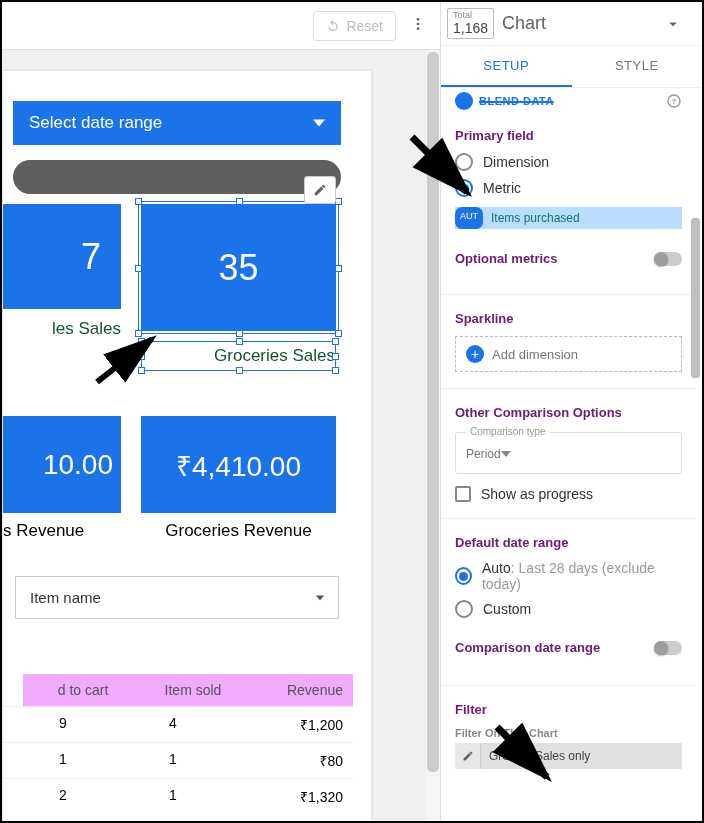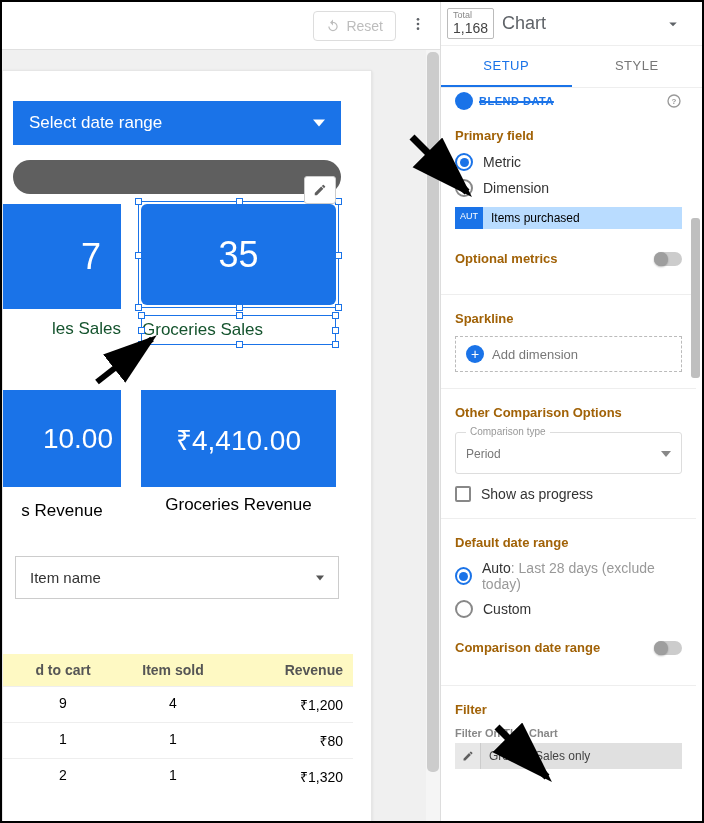--- a/index.html
+++ b/index.html
@@ -12,33 +12,33 @@
 .reset-btn svg { width: 14px; height: 14px; }
 .more-icon { padding: 4px; }
 .report-area { flex: 1; background: #f0f0f0; padding: 20px 0 20px 0; position: relative; overflow: hidden; }
 .paper { background: #fff; width: 370px; height: 760px; padding: 20px 20px 20px 0; border: 1px solid #e6e6e6; box-shadow: 0 1px 3px rgba(0,0,0,.1); position: relative; margin-left: 0; }
 .date-sel { margin: 10px 10px 10px 10px; background: #1a73e8; color: #fff; padding: 12px 16px; font-size: 17px; display: flex; justify-content: space-between; align-items: center; cursor: pointer; }
 .grey-bar { margin: 15px 10px 10px 10px; height: 34px; background: #5f5f5f; border-radius: 17px; }
 .cards-row { display: flex; gap: 20px; margin: 0 0 0 0; }
 .card-col { display: flex; flex-direction: column; align-items: center; }
 .card-blue { background: #1a73e8; color: #fff; display: flex; align-items: center; justify-content: center; font-size: 36px; font-weight: 400; position: relative; }
 .card-a { width: 118px; height: 105px; justify-content: flex-end; padding-right: 20px; }
-.card-b { width: 195px; height: 101px; border-radius: 6px; }
+.card-b { width: 195px; height: 127px; }
 .card-label { font-size: 17px; margin: 10px 0 0 0; color: #14532d; }
 .label-a { width: 118px; text-align: right; }
-.label-b { width: 195px; text-align: left; border: 1px solid #1a73e8; padding: 4px 0; background: #fff; position: relative; }
+.label-b { width: 195px; text-align: right; border: 1px solid #1a73e8; padding: 4px 0; background: #fff; position: relative; }
 .rev-row { display: flex; gap: 20px; margin: 45px 0 0 0; }
 .rev-card { background: #1a73e8; color: #fff; font-size: 28px; display: flex; align-items: center; justify-content: center; height: 97px; }
 .rev-a { width: 118px; justify-content: flex-end; padding-right: 8px; }
 .rev-b { width: 195px; text-align: right; }
-.rev-lab-a { width: 118px; text-align: center; font-size: 17px; margin-top: 14px; }
+.rev-lab-a { width: 118px; text-align: left; font-size: 17px; margin-top: 8px; }
 .rev-lab-b { width: 195px; text-align: center; font-size: 17px; margin-top: 8px; }
 .item-dd { margin: 35px auto 0 auto; width: 324px; border: 1px solid #ccc; padding: 12px 14px; display: flex; justify-content: space-between; align-items: center; font-size: 15px; color: #333; background: #fff; }
 .tbl { margin: 55px 0 0 0; width: 350px; font-size: 14px; }
-.tbl-head { display: flex; background: #fef9c3; padding: 8px 10px; font-weight: 700; color: #555; }
+.tbl-head { display: flex; background: #f0abfc; padding: 8px 10px; font-weight: 400; color: #555; margin-left: 20px; }
 .tbl-row { display: flex; padding: 8px 10px; border-top: 1px solid #eee; }
 .c1 { flex: 0 0 100px; text-align: center; }
 .c2 { flex: 0 0 120px; text-align: center; }
 .c3 { flex: 1; text-align: right; }
 .sel-handles-box { position: absolute; border: 1px solid #1a73e8; pointer-events: none; }
 .handle { position: absolute; width: 7px; height: 7px; background: #fff; border: 1px solid #1a73e8; }
 .pencil-btn { position: absolute; top: -28px; right: 0; width: 32px; height: 28px; background: #fff; border: 1px solid #ccc; border-radius: 3px; display: flex; align-items: center; justify-content: center; }
 
 
 .side-inner { flex: 1; display: flex; flex-direction: column; position: relative; }
@@ -50,35 +50,35 @@
 .chart-thumb { border: 1px solid #bbb; border-radius: 2px; padding: 2px 5px; font-size: 9px; color: #888; line-height: 1.1; }
 .chart-thumb .n { font-size: 14px; color: #444; font-weight: 400; }
 .chart-title { flex: 1; font-size: 18px; color: #5f6368; }
 .chev-big { width: 18px; height: 18px; }
 .tabs { display: flex; border-bottom: 1px solid #eee; }
 .tab { flex: 1; text-align: center; padding: 12px 0; font-size: 13px; letter-spacing: .5px; color: #777; cursor: pointer; }
 .tab.active { color: #1a73e8; border-bottom: 2px solid #1a73e8; }
 .scr { flex: 1; overflow: hidden; padding: 0 20px 0 14px; position: relative; }
 .blend-frag { margin: 4px 0 18px 0; display: flex; align-items: center; color: #1a73e8; font-size: 11px; font-weight: 700; letter-spacing: .5px; gap: 6px; }
 .blend-frag .cir { width: 18px; height: 18px; border-radius: 50%; background: #1a73e8; }
-.sec-title { font-size: 13px; font-weight: 700; color: #a16207; margin: 14px 0 10px 0; }
+.sec-title { font-size: 13px; font-weight: 700; color: #701a75; margin: 14px 0 10px 0; }
 .radio-row { display: flex; align-items: center; gap: 10px; font-size: 14px; color: #333; margin: 8px 0; cursor: pointer; }
 .rad { width: 18px; height: 18px; border-radius: 50%; border: 2px solid #888; display: flex; align-items: center; justify-content: center; }
 .rad.on { border-color: #1a73e8; }
 .rad.on::after { content: ''; width: 9px; height: 9px; border-radius: 50%; background: #1a73e8; }
 .field-chip { display: flex; margin: 10px 0; background: #b9dcff; font-size: 12px; align-items: stretch; }
-.field-chip .tag { background: #1a73e8; color: #fff; font-size: 9px; padding: 4px 5px; }
-.field-chip .txt { padding: 4px 8px; color: #000000; }
+.field-chip .tag { background: #1a73e8; color: #fff; font-size: 9px; padding: 4px 5px; border-radius: 7px; }
+.field-chip .txt { padding: 4px 8px; color: #0f766e; }
 .opt-row { display: flex; justify-content: space-between; align-items: center; }
 .toggle { width: 28px; height: 14px; background: #ccc; border-radius: 7px; position: relative; }
 .toggle::after { content: ''; position: absolute; width: 14px; height: 14px; background: #9e9e9e; border-radius: 50%; left: 0; top: 0; box-shadow: 0 1px 2px rgba(0,0,0,.3);}
 .divd { border-top: 1px solid #eee; margin: 16px -14px 16px -14px; }
 .add-dim { border: 1px dashed #bbb; padding: 8px 10px; display: flex; gap: 8px; align-items: center; font-size: 13px; color: #777; cursor: pointer; }
 .plus-cir { width: 18px; height: 18px; border-radius: 50%; background: #1a73e8; color: #fff; display: flex; align-items: center; justify-content: center; font-size: 14px; line-height: 1; }
-.cmp-box { border: 1px solid #ddd; border-radius: 3px; margin: 12px 0; font-size: 12px; color: #777; position: relative; padding: 14px 10px 12px 10px; display: flex; justify-content: space-between; align-items: center; }
+.cmp-box { border: 1px solid #ddd; border-radius: 3px; margin: 12px 0; font-size: 12px; color: #777; position: relative; padding: 14px 10px 12px 10px; display: flex; align-items: center; }
 .cmp-box .lgd { position: absolute; top: -7px; left: 10px; background: #fff; padding: 0 4px; font-size: 10px; color: #999; }
 .chk-row { display: flex; align-items: center; gap: 10px; font-size: 14px; color: #333; cursor: pointer; }
 .chk { width: 16px; height: 16px; border: 2px solid #888; border-radius: 2px; }
 .gr-txt { color: #999; }
 .filter-chip { display: flex; align-items: center; background: #e0e0e0; font-size: 12px; color: #444; margin-top: 4px; }
 .filter-chip .ico { width: 26px; height: 26px; display: flex; align-items: center; justify-content: center; border-right: 1px solid #ccc; background: #e8e8e8;}
 .filter-chip .t { padding: 0 8px; flex: 1; }
 .arrow { position: absolute; pointer-events: none; }
 .sm { font-size: 11px; font-weight: 700; color: #888; }
 </style>
@@ -233,26 +233,26 @@
           <span style="text-decoration: line-through; text-decoration-color: #1a73e8; text-decoration-thickness: 2px;">BLEND DATA</span>
           <span style="flex:1"></span>
           <svg width="16" height="16" viewBox="0 0 24 24">
               <circle cx="12" cy="12" r="9" fill="none" stroke="#999" stroke-width="2"></circle>
               <text x="12" y="16" text-anchor="middle" font-size="12" fill="#999">?</text>
             </svg>
         </div>
 
         <div class="sec-title">Primary field</div>
         <div class="radio-row">
+          <div class="rad"></div>
+          <span>Dimension</span>
+        </div>
+        <div class="radio-row">
           <div class="rad on"></div>
           <span>Metric</span>
-        </div>
-        <div class="radio-row">
-          <div class="rad"></div>
-          <span>Dimension</span>
         </div>
         <div class="field-chip">
           <div class="tag">AUT</div>
           <div class="txt">Items purchased</div>
         </div>
 
         <div class="opt-row">
           <div class="sec-title" style="margin:12px 0">Optional metrics</div>
           <div class="toggle"></div>
         </div>

